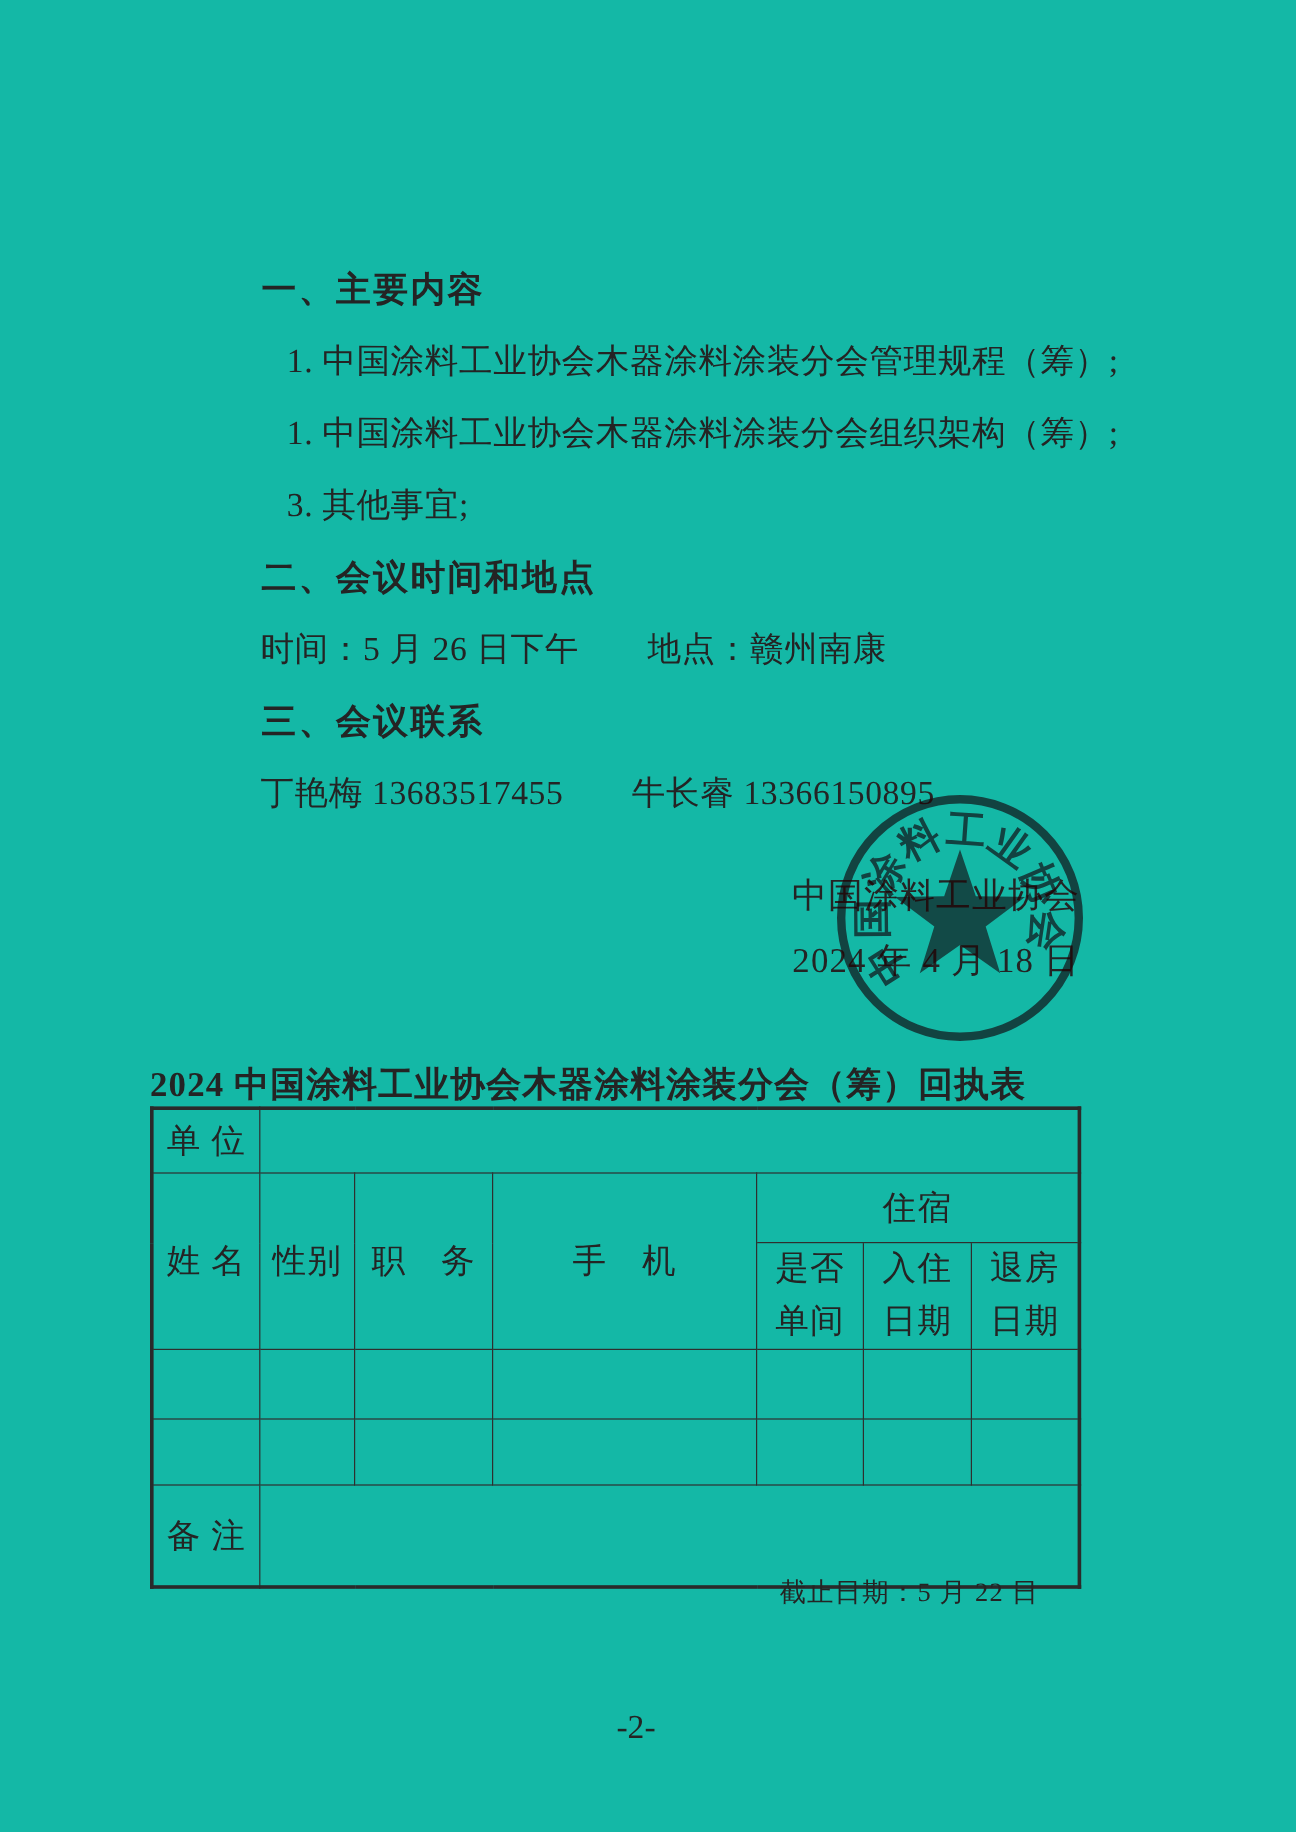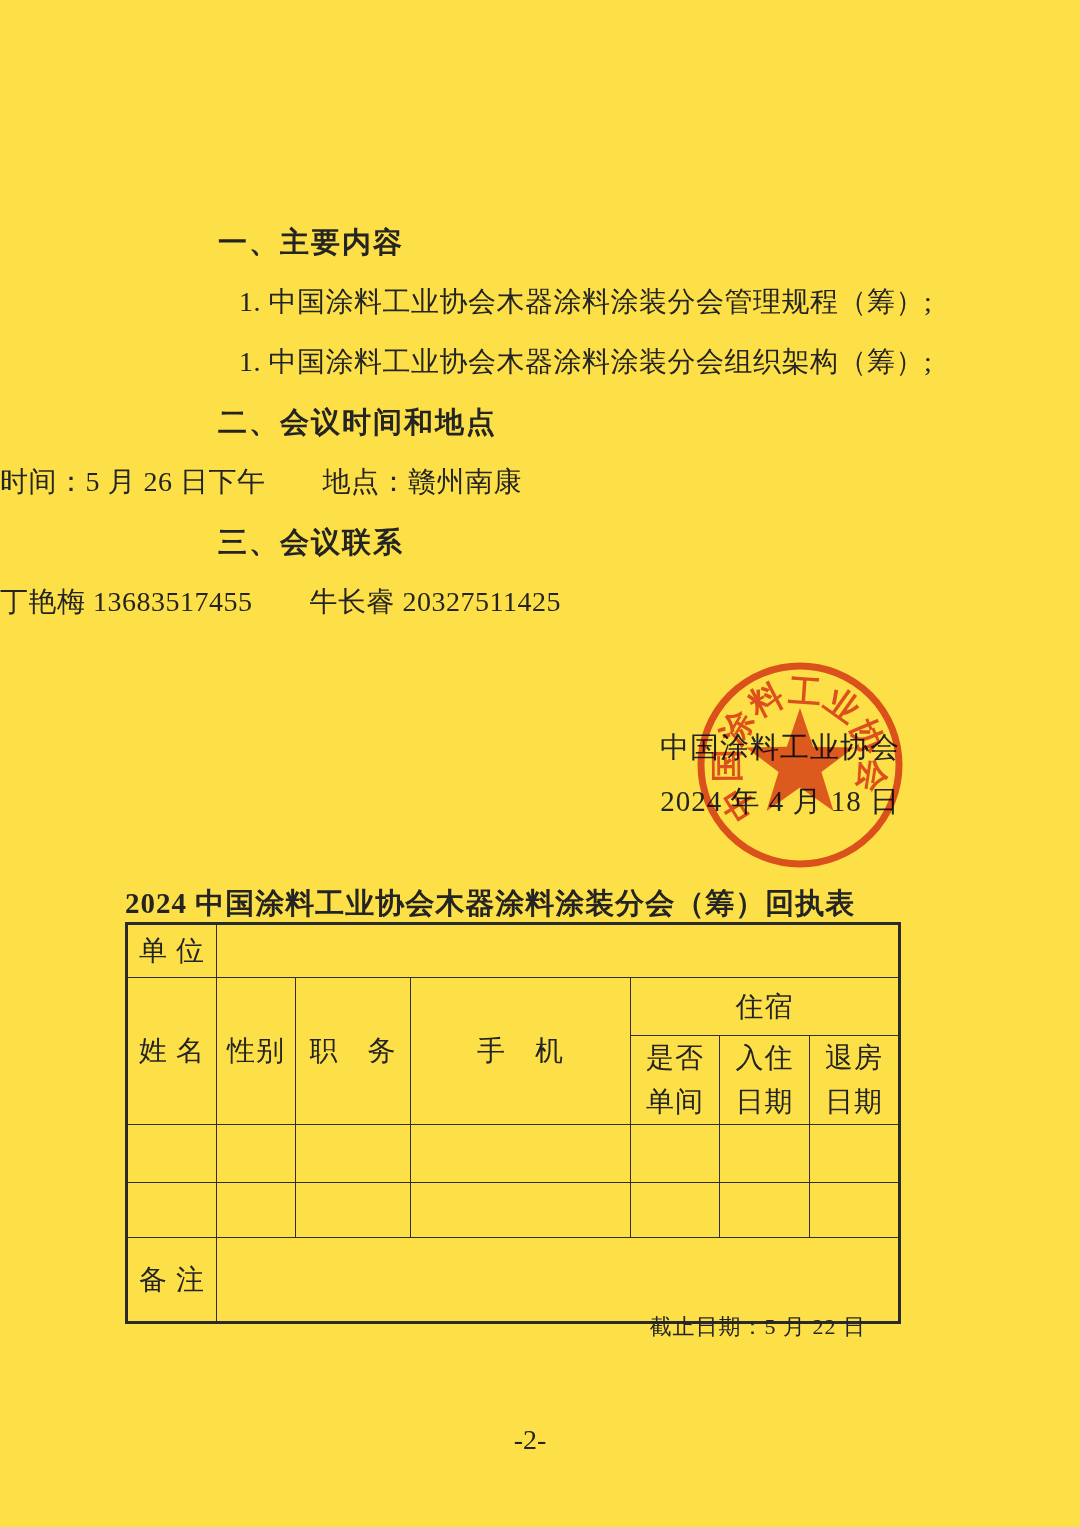--- a/index.html
+++ b/index.html
@@ -1,29 +1,29 @@
 <!DOCTYPE html>
 <html><head>
 <meta charset="utf-8">
 <style>
   * { margin:0; padding:0; box-sizing:border-box; }
   html,body { background:#ffffff; }
   .page {
     position:relative;
     width:1080px; height:1527px;
     margin:0 auto;
-    background:#fde047;
+    background:#14b8a6;
     font-family:"Liberation Serif","DejaVu Serif",serif;
     color:#242424;
     overflow:hidden;
   }
 
   
   .body-text { position:absolute; top:212px; left:0; width:1080px; }
-  .line { height:60px; line-height:60px; font-size:28px; letter-spacing:0.5px; }
+  .line { height:60px; line-height:60px; font-size:28px; padding-left:217px; letter-spacing:0.5px; }
   .line.heading { font-weight:bold; font-size:29px; padding-left:218px; letter-spacing:2px; }
   .line.item { padding-left:239px; }
 
   
   .signature {
     position:absolute; top:720px; right:180px;
     text-align:right; font-size:29px; line-height:54px; letter-spacing:1px;
     z-index:2;
   }
 
@@ -72,24 +72,25 @@
 </style>
 </head>
 <body>
 
 <div class="page">
 
   <div class="body-text">
     <div class="line heading">一、主要内容</div>
     <div class="line item">1. 中国涂料工业协会木器涂料涂装分会管理规程（筹）;</div>
     <div class="line item">1. 中国涂料工业协会木器涂料涂装分会组织架构（筹）;</div>
+    <div class="line item">3. 其他事宜;</div>
     <div class="line heading">二、会议时间和地点</div>
     <div class="line">时间：5 月 26 日下午　　地点：赣州南康</div>
     <div class="line heading">三、会议联系</div>
-    <div class="line">丁艳梅 13683517455　　牛长睿 20327511425</div>
+    <div class="line">丁艳梅 13683517455　　牛长睿 13366150895</div>
   </div>
 
   <div class="signature">
     <div>中国涂料工业协会</div>
     <div>2024 年 4 月 18 日</div>
   </div>
 
   <svg class="stamp" viewBox="0 0 240 240" xmlns="http://www.w3.org/2000/svg">
     <circle cx="120" cy="120" r="99" fill="none" stroke="#d8444c" stroke-width="7" opacity="0.95"></circle>
     <polygon opacity="0.92" fill="#d94a52" points="120,63 133.2,101.8 174.2,102.4 141.4,127 153.5,166.1 120,142.5 86.5,166.1 98.6,127 65.8,102.4 106.8,101.8"></polygon>

